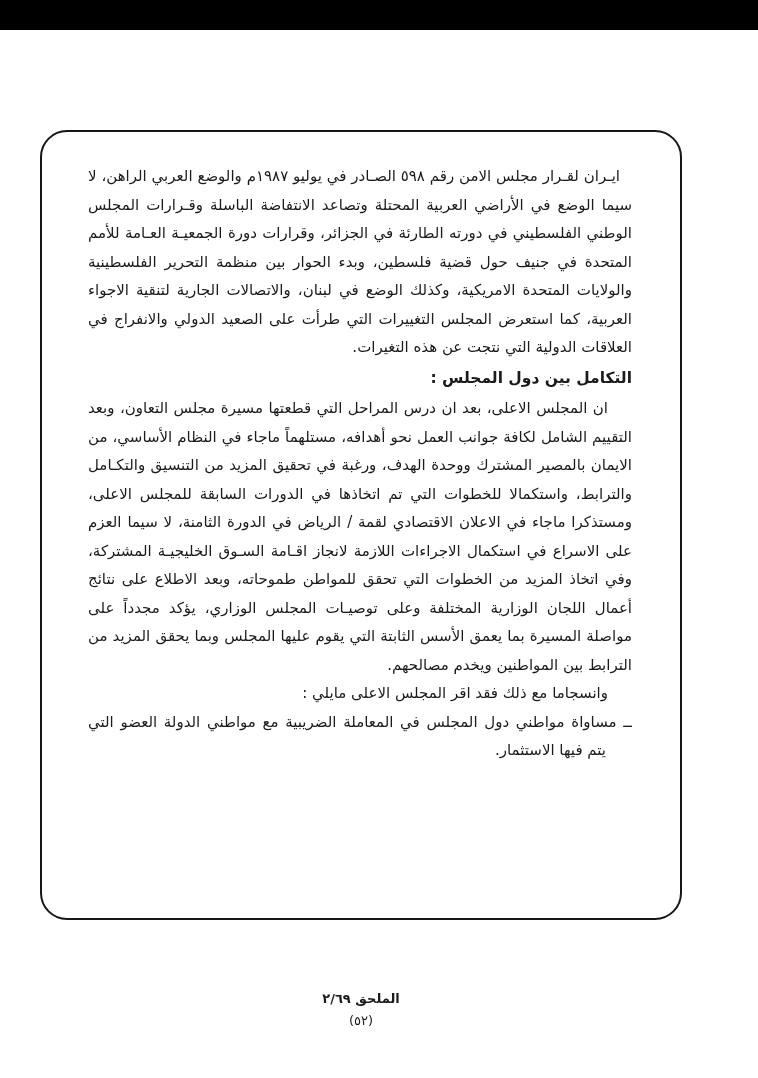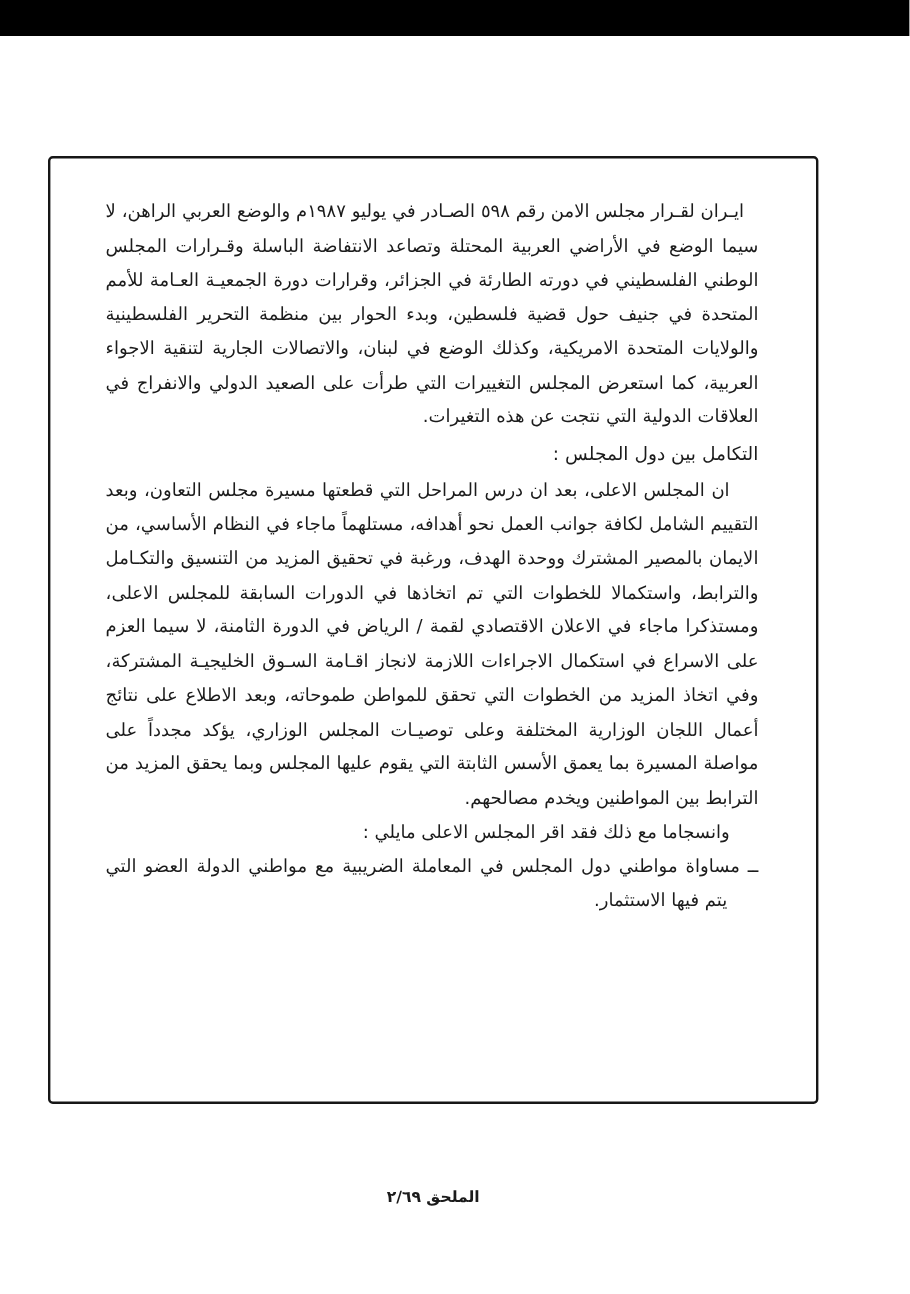--- a/index.html
+++ b/index.html
@@ -24,38 +24,38 @@
     background: #000000;
   }
   .frame {
     position: absolute;
     left: 40px;
     top: 130px;
     width: 642px;
     height: 790px;
     box-sizing: border-box;
     border: 2.5px solid #161616;
-    border-radius: 4px;
+    border-radius: 27px;
     padding: 30px 48px 18px 46px;
     direction: rtl;
     text-align: justify;
     font-size: 15px;
     line-height: 28.5px;
     overflow: hidden;
     background: #ffffff;
   }
   .para {
     margin: 0;
   }
   .indent-sm { text-indent: 12px; }
   .indent   { text-indent: 24px; }
   .heading {
     margin: 2px 0 2px 0;
     font-size: 15.5px;
-    font-weight: normal;
+    font-weight: bold;
     line-height: 28.5px;
     text-align: right;
   }
   .bullet {
     padding-right: 26px;
     text-indent: -26px;
   }
   .footer {
     position: absolute;
     top: 990px;
@@ -91,15 +91,16 @@
     <p class="para indent">ان المجلس الاعلى، بعد ان درس المراحل التي قطعتها مسيرة مجلس التعاون، وبعد التقييم الشامل لكافة جوانب العمل نحو أهدافه، مستلهماً ماجاء في النظام الأساسي، من الايمان بالمصير المشترك ووحدة الهدف، ورغبة في تحقيق المزيد من التنسيق والتكـامل والترابط، واستكمالا للخطوات التي تم اتخاذها في الدورات السابقة للمجلس الاعلى، ومستذكرا ماجاء في الاعلان الاقتصادي لقمة / الرياض في الدورة الثامنة، لا سيما العزم على الاسراع في استكمال الاجراءات اللازمة لانجاز اقـامة السـوق الخليجيـة المشتركة، وفي اتخاذ المزيد من الخطوات التي تحقق للمواطن طموحاته، وبعد الاطلاع على نتائج أعمال اللجان الوزارية المختلفة وعلى توصيـات المجلس الوزاري، يؤكد مجدداً على مواصلة المسيرة بما يعمق الأسس الثابتة التي يقوم عليها المجلس وبما يحقق المزيد من الترابط بين المواطنين ويخدم مصالحهم.</p>
 
     <p class="para indent">وانسجاما مع ذلك فقد اقر المجلس الاعلى مايلي :</p>
 
 
     <p class="para bullet">ــ مساواة مواطني دول المجلس في المعاملة الضريبية مع مواطني الدولة العضو التي يتم فيها الاستثمار.</p>
   </div>
 
   <div class="footer">
     <div class="appendix">الملحق ٢/٦٩</div>
+    <div class="pagenum">(٥٢)</div>
   </div>
 
 </div>
 
 </body></html>

